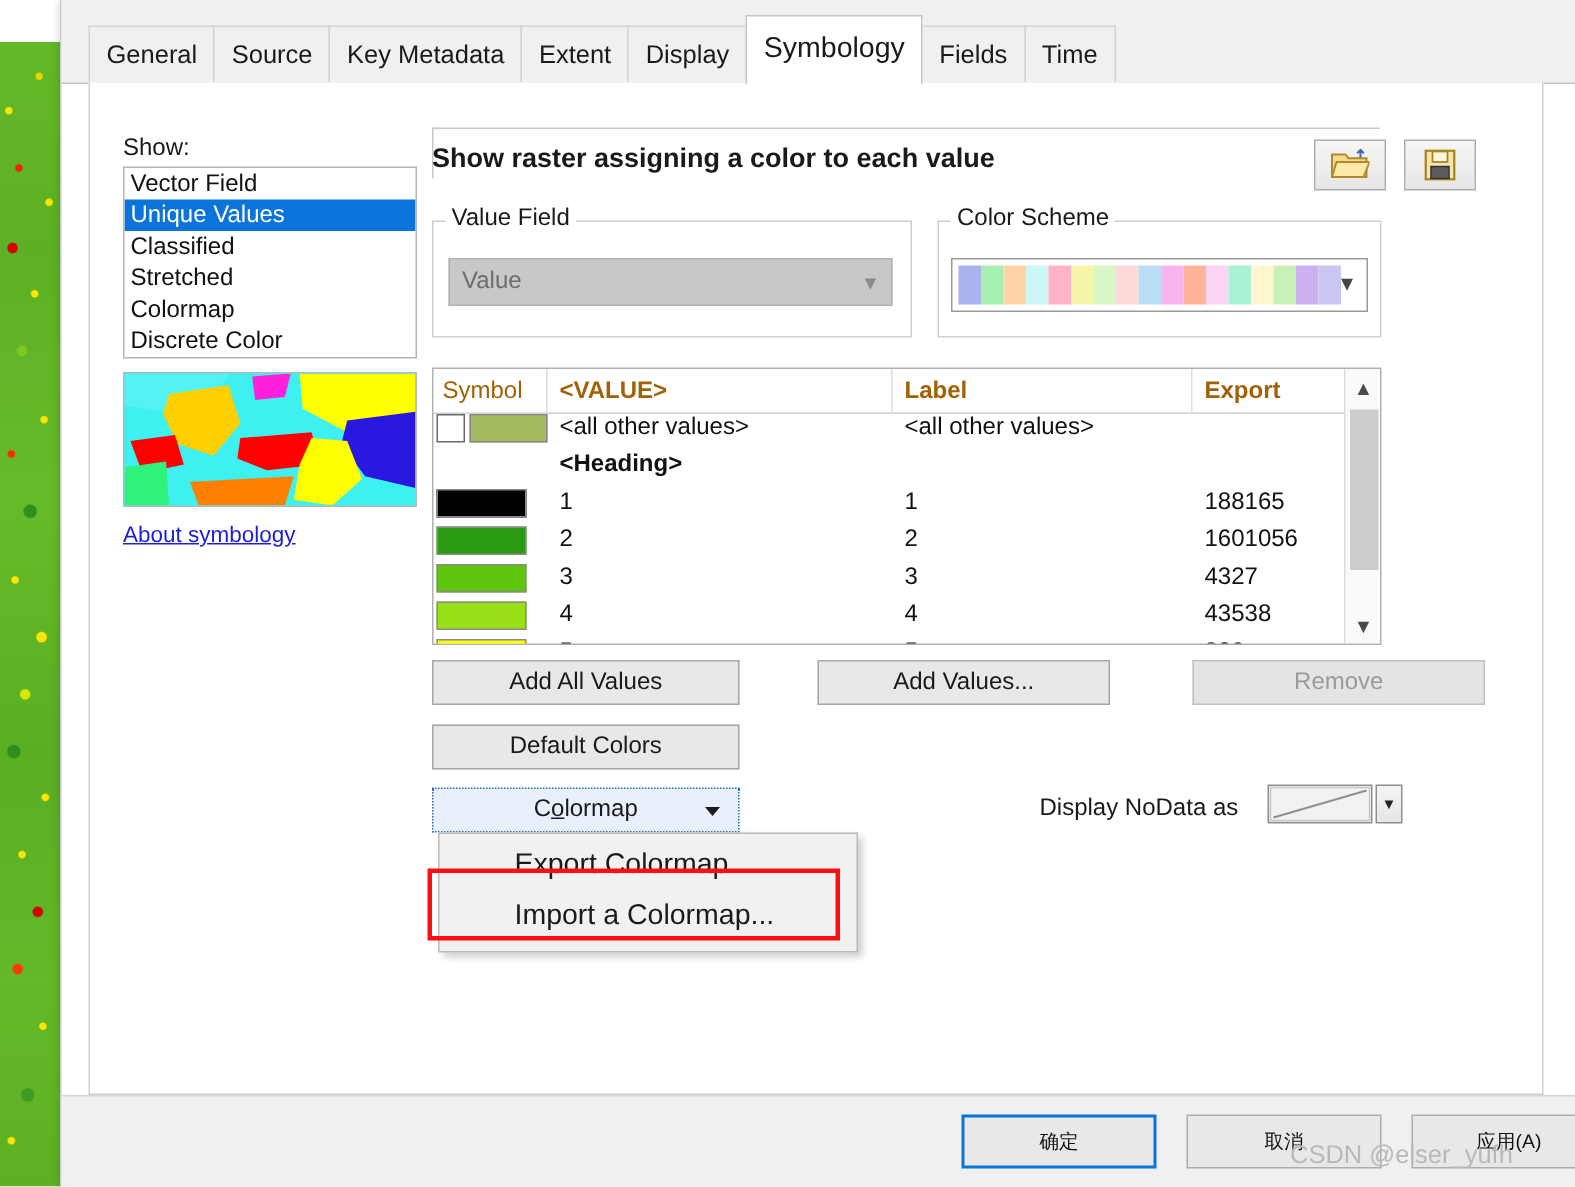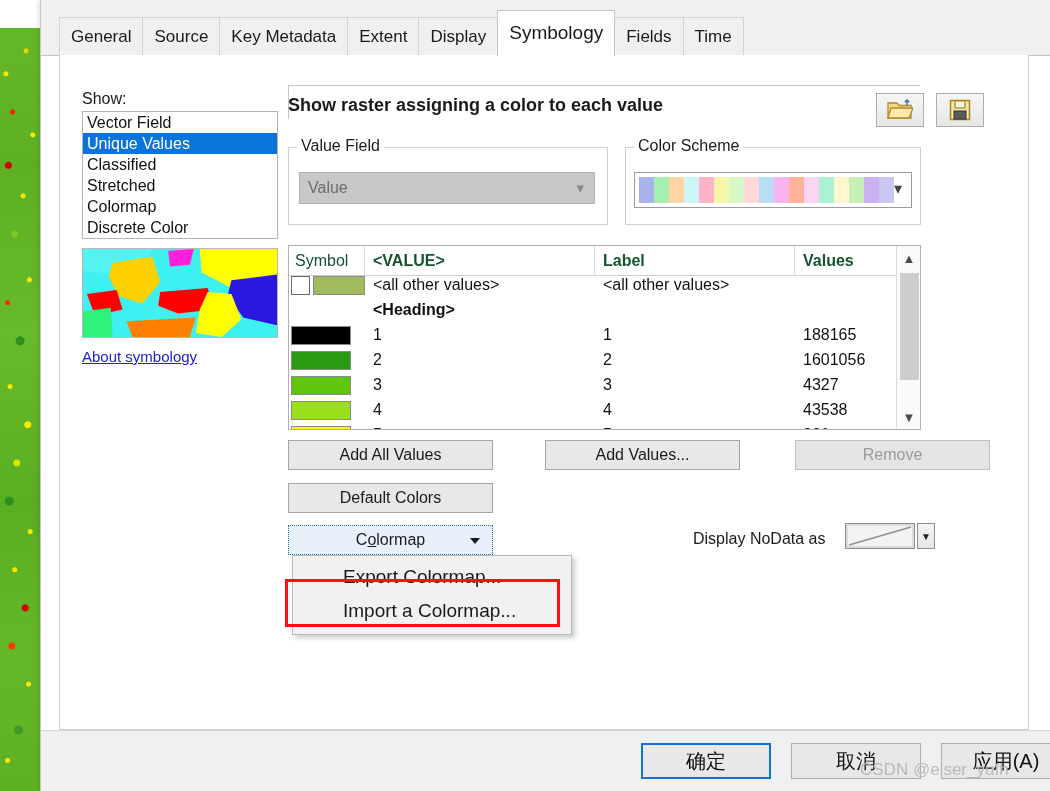--- a/index.html
+++ b/index.html
@@ -180,21 +180,21 @@
 
   
   .tablebox {
     position: absolute; left: 228px; top: 190px; width: 633px; height: 185px;
     border: 1px solid #b0b0b0; background: #fff;
     overflow: hidden;
   }
   .thead {
     display: flex; height: 30px; align-items: center;
     border-bottom: 1px solid #cfcfcf;
-    font-size: 16px; font-weight: bold; color: #14532d;
+    font-size: 16px; font-weight: bold; color: #a16207;
   }
   .thead .c0 { width: 76px; padding-left: 6px; font-weight: normal; border-right: 1px solid #dcdcdc; height:30px; line-height:30px;}
   .thead .c1 { width: 230px; padding-left: 8px; border-right: 1px solid #dcdcdc; height:30px; line-height:30px;}
   .thead .c2 { width: 200px; padding-left: 8px; border-right: 1px solid #dcdcdc; height:30px; line-height:30px;}
   .thead .c3 { width: 96px; padding-left: 8px; height:30px; line-height:30px;}
 
   .trow { display: flex; height: 25px; align-items: flex-start; font-size: 16px; color: #111; }
   .trow .c0 { width: 76px; display: flex; align-items: center; padding-left: 2px; }
   .trow .c1 { width: 230px; padding-left: 8px; }
   .trow .c2 { width: 200px; padding-left: 8px; }
@@ -277,21 +277,21 @@
 
   
   .bottombar {
     position: absolute; left: 0; bottom: 0; width: 1010px; height: 61px;
     background: #f0f0f0; border-top: 1px solid #d6d6d6;
   }
   .bbtn {
     position: absolute; top: 12px; height: 36px;
     background: #e8e8e8; border: 1px solid #adadad;
     display: flex; align-items: center; justify-content: center;
-    font-size: 20px; color: #111; cursor: pointer;
+    font-size: 13px; color: #111; cursor: pointer;
   }
   #btn-ok { left: 600px; width: 130px; border: 2px solid #0a74da; }
   #btn-cancel { left: 750px; width: 130px; }
   #btn-apply { left: 900px; width: 130px; }
 
   .watermark {
     position: absolute; left: 860px; top: 760px;
     font-size: 17px; color: #b9b9b9;
     white-space: nowrap; z-index: 60; pointer-events: none;
   }
@@ -398,21 +398,21 @@
             </div>
           <span class="chev">▾</span>
         </div>
       </div>
 
       <div class="tablebox">
         <div class="thead">
           <div class="c0">Symbol</div>
           <div class="c1">&lt;VALUE&gt;</div>
           <div class="c2">Label</div>
-          <div class="c3">Values</div>
+          <div class="c3">Export</div>
         </div>
         <div id="table-rows">
             <div class="trow">
               <div class="c0">
                 <div class="chk"></div>
                 <div class="sw" style="background: rgb(162, 187, 94); width: 54px;"></div>
               </div>
               <div class="c1">&lt;all other values&gt;</div>
               <div class="c2">&lt;all other values&gt;</div>
               <div class="c3"></div>

